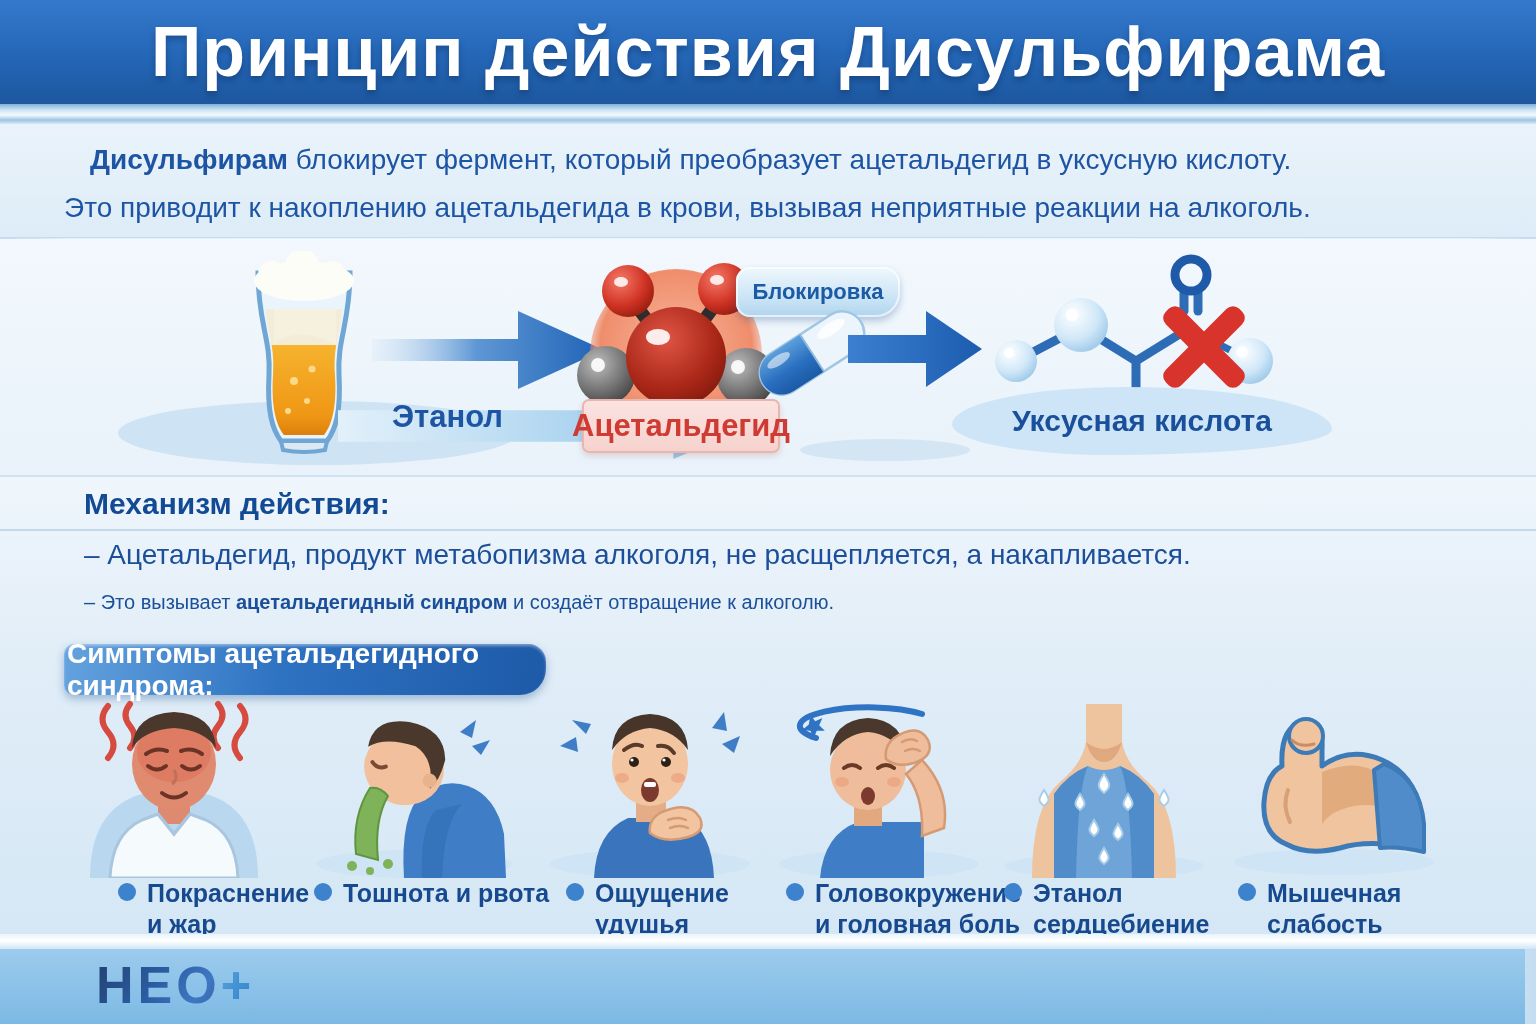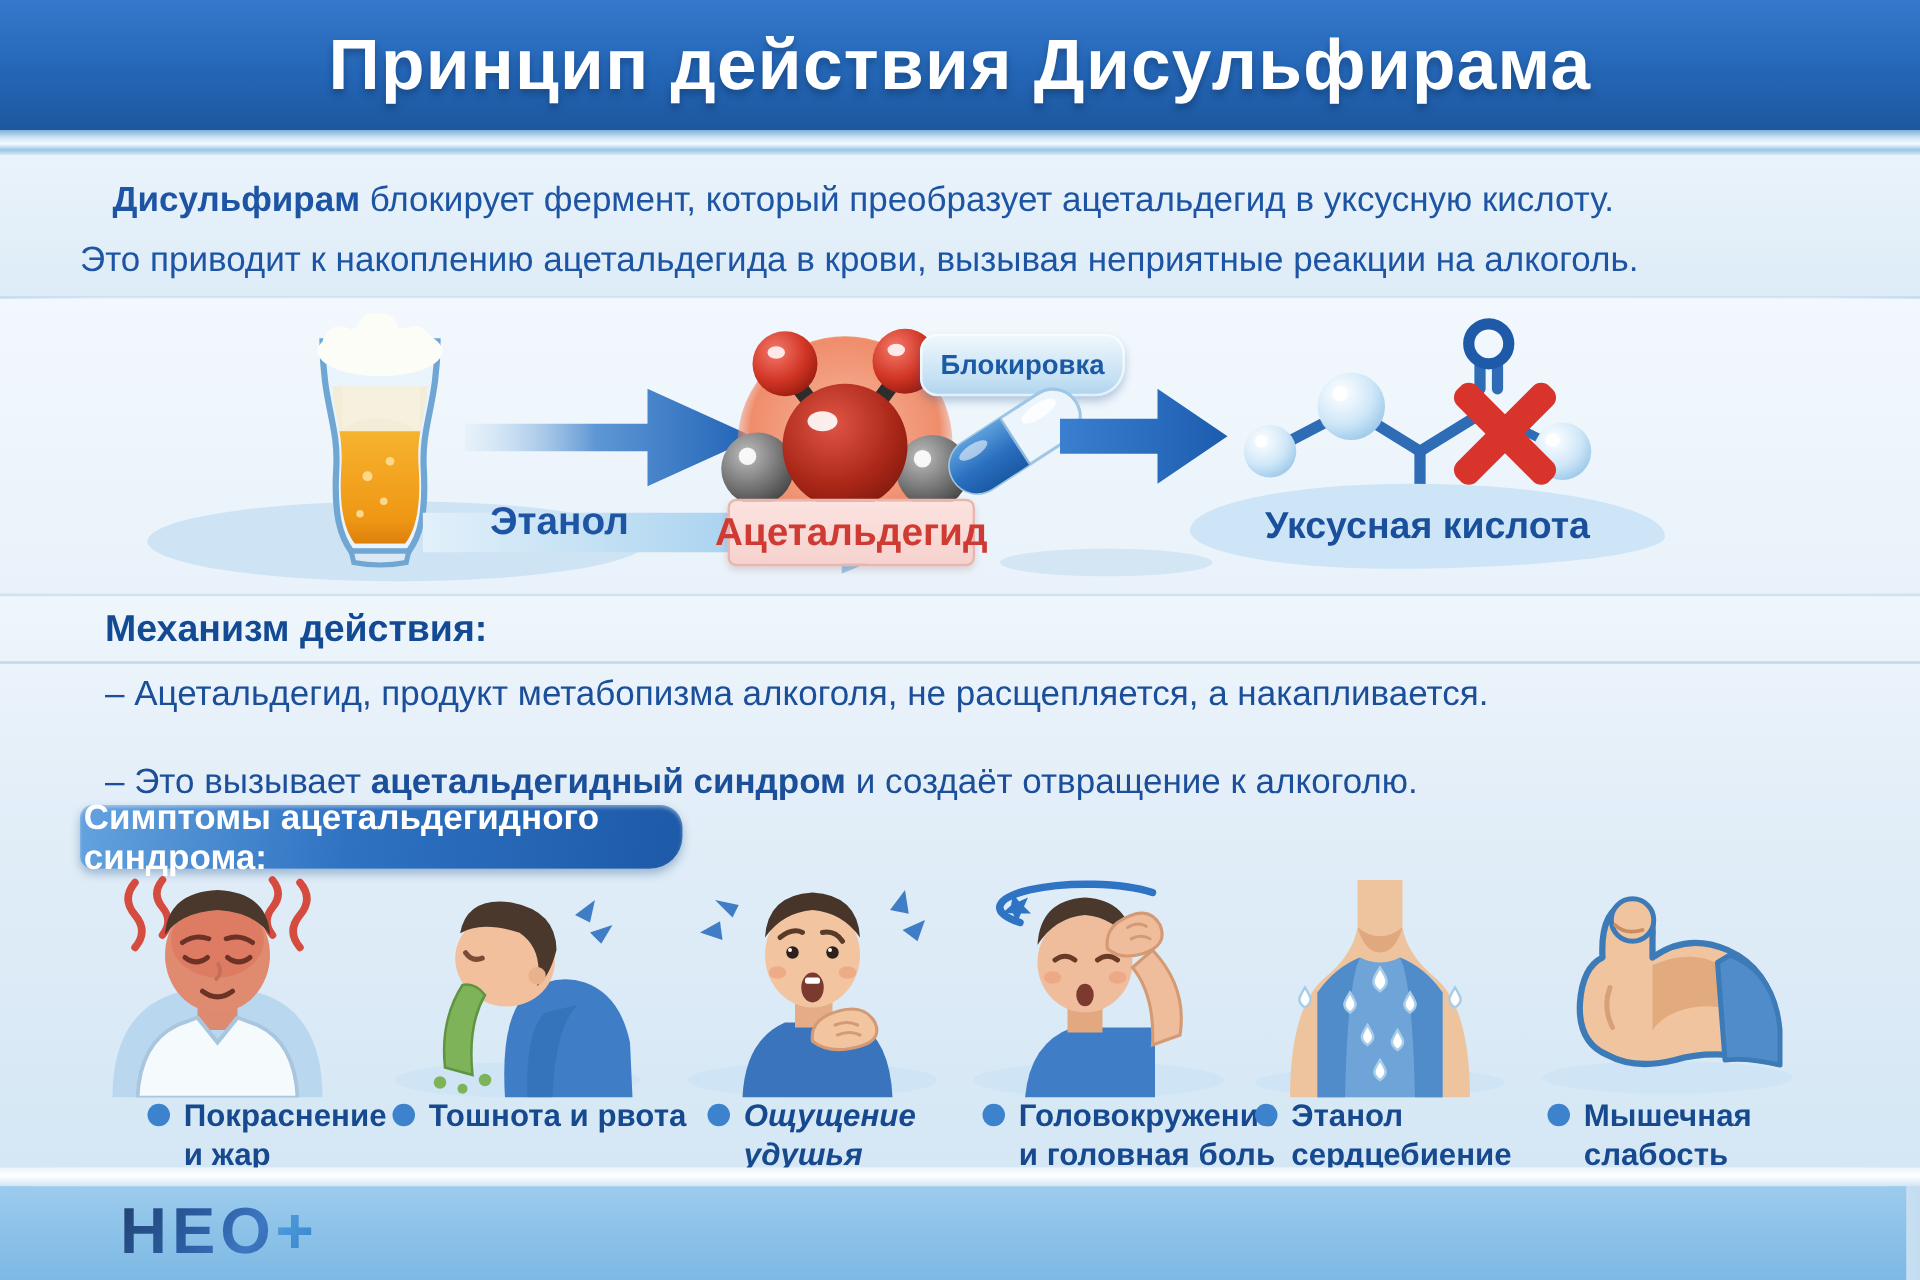--- a/index.html
+++ b/index.html
@@ -9,21 +9,21 @@
     font-family:"Liberation Sans", sans-serif;
     background:linear-gradient(90deg,#c3dcf0 0%,#e6f1fa 5%,#edf5fc 50%,#e6f1fa 95%,#c3dcf0 100%);
   }
   
   .header {
     position:absolute; left:0; top:0; width:1536px; height:104px;
     background:linear-gradient(180deg,#3579cc 0%,#2466b6 55%,#1d579f 100%);
     display:flex; align-items:center; justify-content:center;
   }
   .title {
-    color:#fff; font-size:57px; font-weight:700; letter-spacing:1px;
+    color:#fff; font-size:70px; font-weight:700; letter-spacing:1px;
     text-shadow:0 4px 6px rgba(10,40,80,.4);
   }
   .divider {
     position:absolute; left:0; top:104px; width:1536px; height:20px;
     background:linear-gradient(180deg,#7fb0da 0%,#cfe4f4 30%,#f4fafe 55%,#9cc5e5 80%,#d6e9f6 100%);
   }
   
   .intro {
     position:absolute; left:0; top:124px; width:1536px; height:114px;
     background:linear-gradient(180deg,#eaf3fb,#ddecf7);
@@ -77,21 +77,21 @@
     color:#1a4f9c; font-size:30px; font-weight:700;
   }
   
   .mech {
     position:absolute; left:0; top:477px; width:1536px; height:163px;
     background:linear-gradient(180deg,#eff6fc,#e3eef8);
   }
   .mech-h { position:absolute; left:84px; top:10px; font-size:30px; font-weight:800; color:#134a94; }
   .mech-rule { position:absolute; left:0; top:52px; width:1536px; height:2px; background:#c2d9ec; }
   .mech-b1 { position:absolute; left:84px; top:62px;  font-size:28px; color:#1b4f9a; }
-  .mech-b2 { position:absolute; left:84px; top:132px; font-size:28px; color:#1b4f9a; }
+  .mech-b2 { position:absolute; left:84px; top:114px; font-size:20px; color:#1b4f9a; }
   .mech-b2 b { font-weight:800; }
   
   .sym {
     position:absolute; left:0; top:640px; width:1536px; height:294px;
     background:linear-gradient(180deg,#e2eef8,#d5e7f5);
   }
   .sym-badge {
     position:absolute; left:64px; top:4px; width:482px; height:51px;
     background:linear-gradient(100deg,#64a3de 0%,#2e72c2 45%,#1d5aa8 100%);
     border-radius:10px 18px 26px 10px;
@@ -103,21 +103,21 @@
   .fig svg { width:100%; height:100%; }
   .f1 { left:68px;   width:212px; }
   .f2 { left:312px;  width:204px; }
   .f3 { left:544px;  width:212px; }
   .f4 { left:772px;  width:214px; }
   .f5 { left:998px;  width:212px; }
   .f6 { left:1222px; width:218px; }
   .slabel { position:absolute; top:238px; display:flex; gap:11px; width:240px; }
   .dot { width:18px; height:18px; border-radius:50%; background:#3c82cc; margin-top:5px; flex:none; }
   .slabel .txt { font-size:25px; font-weight:700; color:#17498f; line-height:1.25; }
-  .sl1 { left:118px; } .sl2 { left:314px; } .sl3 { left:566px;font-style:italic; }
+  .sl1 { left:118px; } .sl2 { left:314px; } .sl3 { left:566px; }
   .sl4 { left:786px; } .sl5 { left:1004px; } .sl6 { left:1238px; }
   
   .foot-line {
     position:absolute; left:0; top:934px; width:1536px; height:15px;
     background:linear-gradient(180deg,#e9f4fb 0%,#ffffff 45%,#cfe6f5 100%);
   }
   .footer {
     position:absolute; left:0; top:949px; width:1525px; height:75px;
     background:linear-gradient(180deg,#9ccbed,#7cb9e4);
   }

